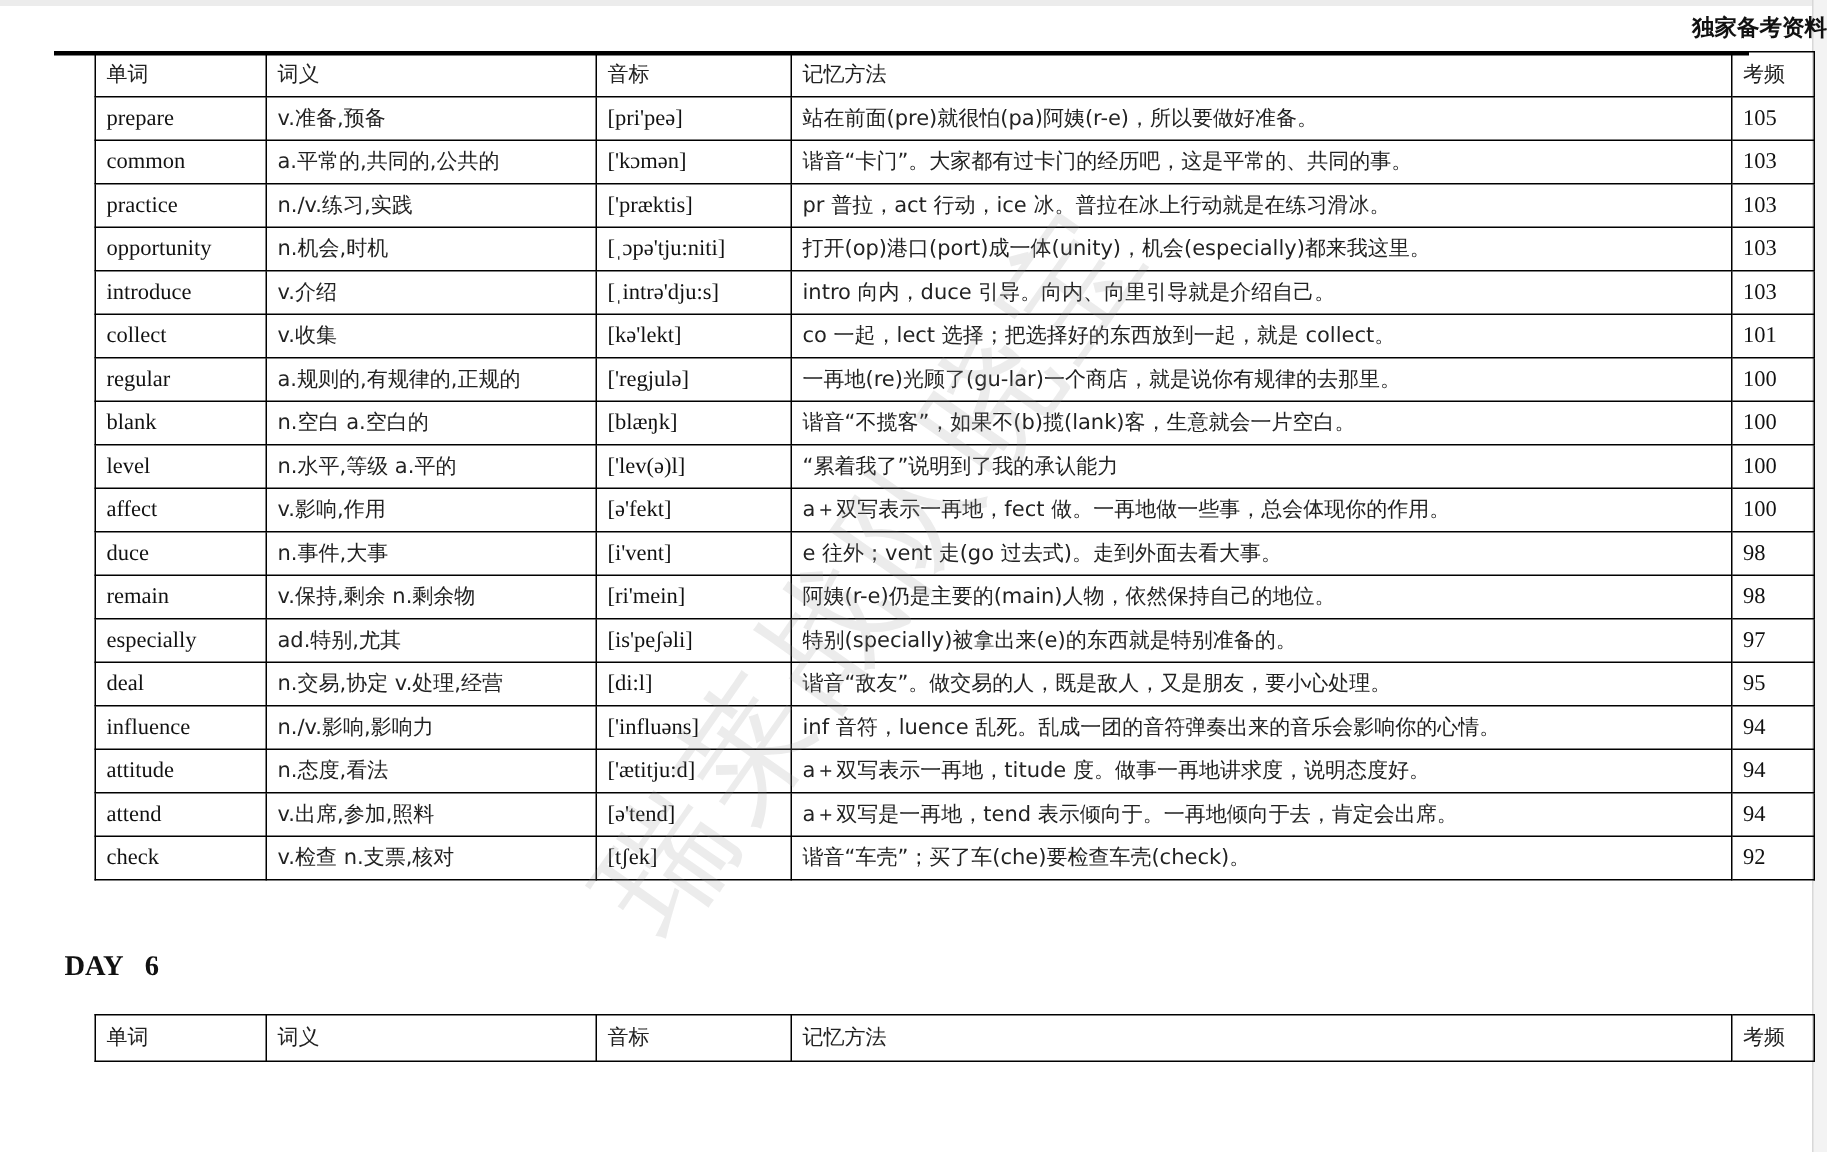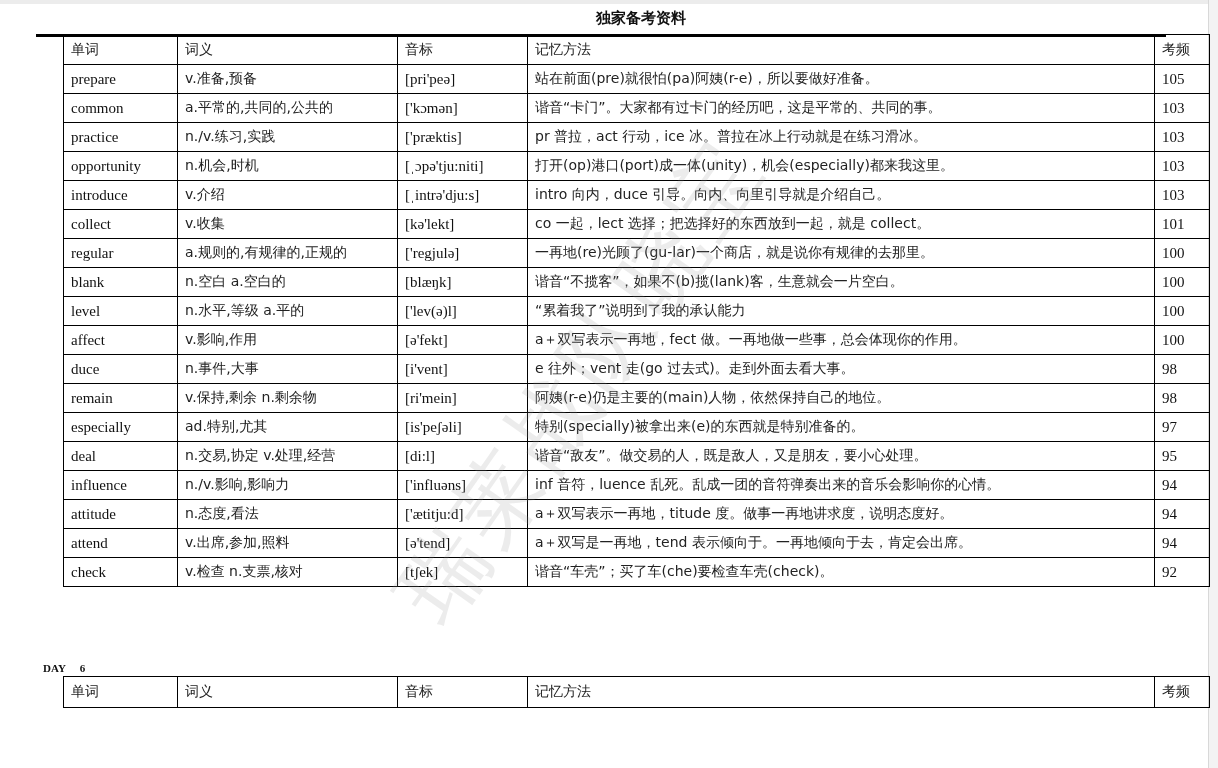--- a/index.html
+++ b/index.html
@@ -6,21 +6,21 @@
   body {
     width: 1218px; height: 768px; overflow: hidden; position: relative;
     background: #ffffff;
     font-family: "Liberation Serif", "DejaVu Serif", serif;
     color: #111;
   }
   .top-shade { position: absolute; left: 0; top: 0; width: 1218px; height: 4px; background: #ececec; }
   .scrollbar-track { position: absolute; right: 0; top: 0; width: 9px; height: 768px; background: #f3f3f3; border-left: 1px solid #d8d8d8; }
   .page-header {
     position: absolute; left: 0; width: 1218px; top: 9px; height: 24px;
-    text-align: center; font-family: "DejaVu Sans", sans-serif; font-weight: bold; font-size: 15px;
+    text-align: right; font-family: "DejaVu Sans", sans-serif; font-weight: bold; font-size: 15px;
     padding-left: 64px; box-sizing: border-box;
   }
   .header-rule { position: absolute; left: 36px; top: 34px; width: 1130px; height: 3px; background: #000; }
   table.vocab {
     position: absolute; left: 43px; border-collapse: collapse; table-layout: fixed;
     width: 1146px;
     margin-left: 20px;
   }
   table.vocab td {
     border: 1.5px solid #000; height: 29px; padding: 0 0 0 7px; box-sizing: border-box;
@@ -29,21 +29,21 @@
   table.vocab td.cjk { font-family: "DejaVu Sans", sans-serif; font-size: 14px; color: #222; }
   .col-word { width: 114px; }
   .col-meaning { width: 220px; }
   .col-phon { width: 130px; }
   .col-memo { width: 627px; }
   .col-freq { width: 55px; }
   .t1 { top: 34px; }
   .t2 { top: 676px; }
   .t1 tr.head td { height: 30px; }
   .day-heading {
-    position: absolute; left: 43px; top: 662px; font-weight: bold; font-size: 11px;
+    position: absolute; left: 43px; top: 634px; font-weight: bold; font-size: 19px;
     font-family: "Liberation Serif", serif; word-spacing: 0; text-decoration: underline;
   }
   .day-heading span { display: inline-block; }
   .day-heading .num { margin-left: 14px; }
   .watermark {
     position: absolute; left: 330px; top: 380px; width: 420px; height: 120px;
     transform: rotate(-55deg); transform-origin: center;
     font-family: "DejaVu Sans", sans-serif; font-size: 88px; color: rgba(150,150,150,0.18);
     white-space: nowrap; pointer-events: none; letter-spacing: 6px;
   }

